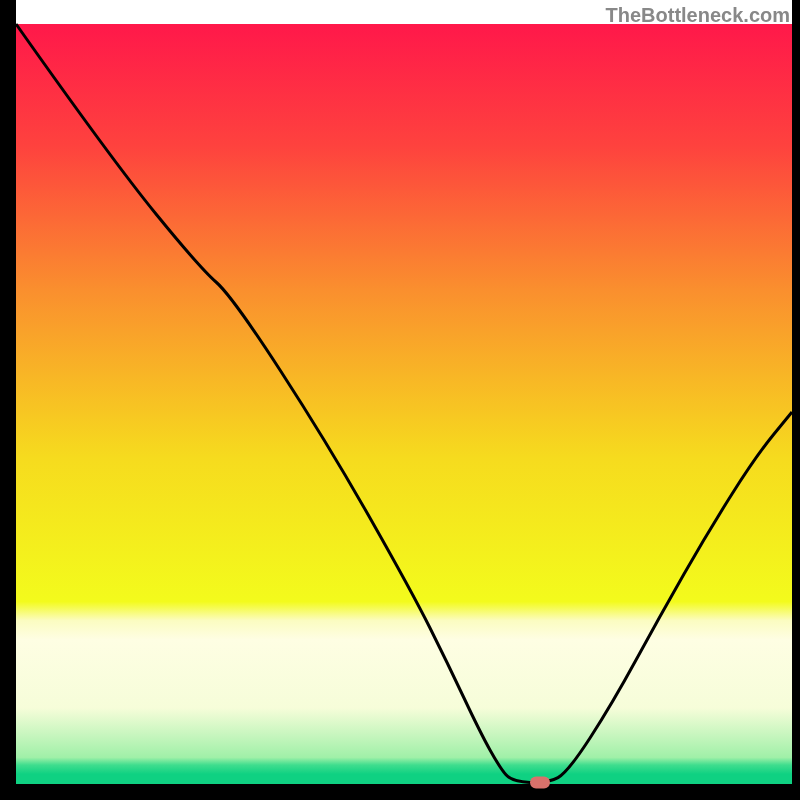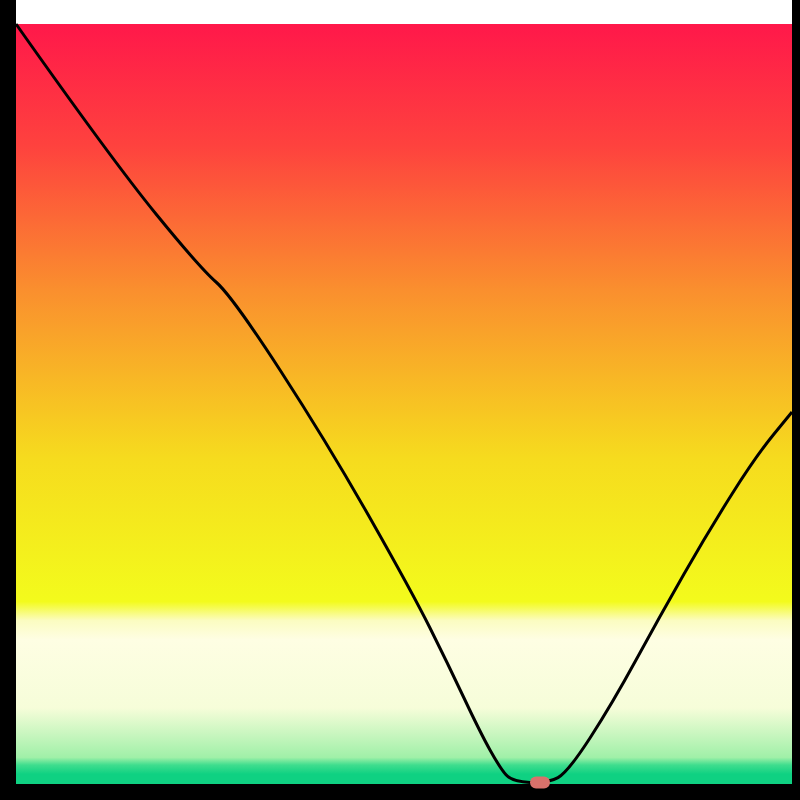--- a/index.html
+++ b/index.html
@@ -21,20 +21,21 @@
     font-weight: bold;
     color: #888;
     z-index: 10;
   }
   svg { display: block; }
 </style>
 </head>
 <body>
 
 <div class="wrap">
+  <div class="watermark">TheBottleneck.com</div>
 
   <svg id="chart-svg" width="800" height="800" viewBox="0 0 800 800">
     <defs>
       <linearGradient id="bg-grad" x1="0" y1="0" x2="0" y2="1">
           <stop offset="0.00%" stop-color="#ff184a"></stop>
           <stop offset="16.00%" stop-color="#fe423e"></stop>
           <stop offset="35.00%" stop-color="#fa8f2e"></stop>
           <stop offset="57.00%" stop-color="#f6db1e"></stop>
           <stop offset="76.00%" stop-color="#f3fb1c"></stop>
           <stop offset="78.50%" stop-color="#fbfcc1"></stop>

